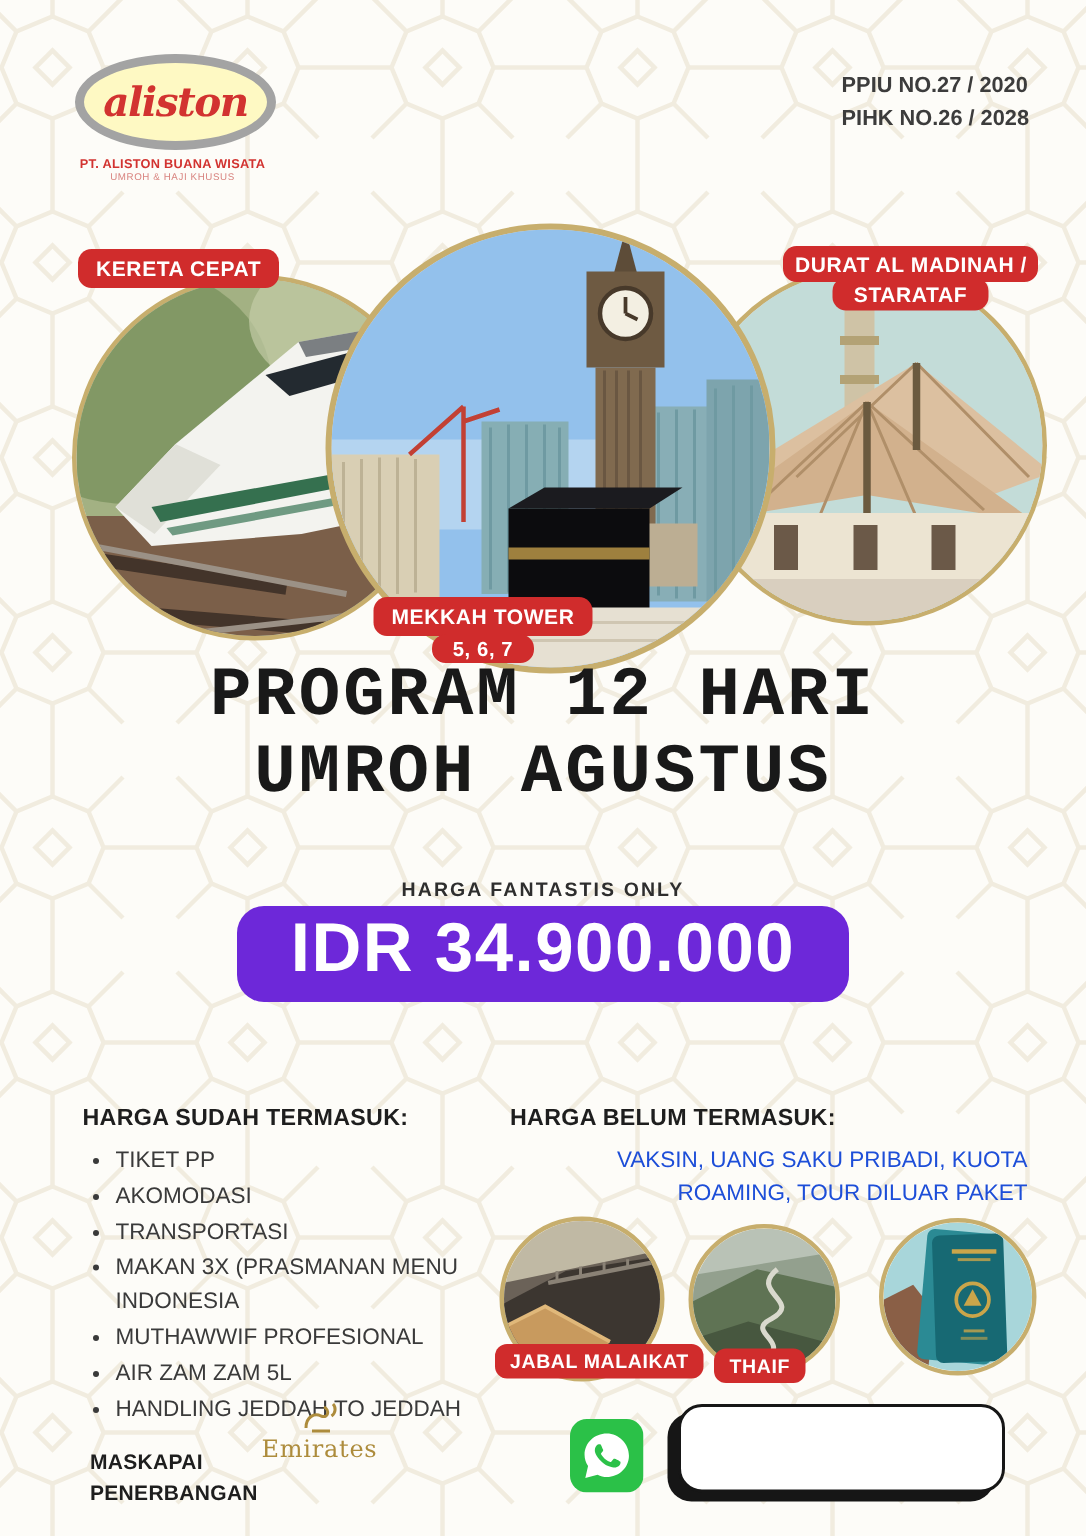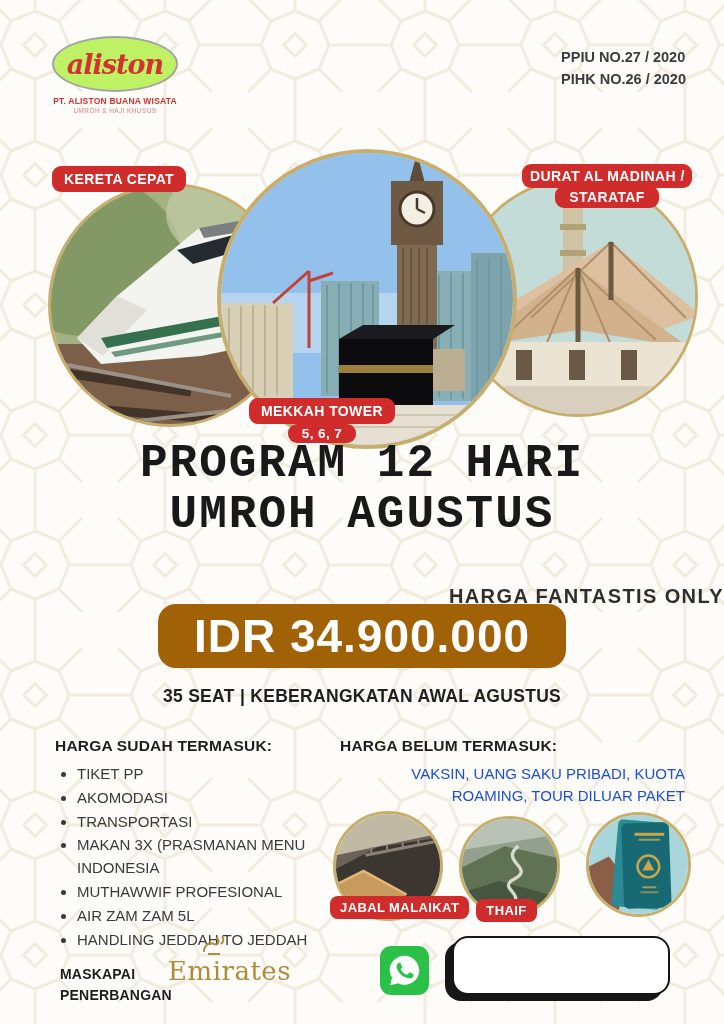--- a/index.html
+++ b/index.html
@@ -6,23 +6,23 @@
   .poster{
     position:relative;width:724px;height:1024px;margin:0 auto;
     background:#fdfcf8;overflow:hidden;
     font-family:"Liberation Sans",sans-serif;color:#242424;
   }
   .bg-svg{position:absolute;inset:0;z-index:0;}
 
   
   .logo-wrap{position:absolute;left:50px;top:36px;width:130px;text-align:center;z-index:4;}
   .logo-oval{
-    width:122px;height:52px;border:2px solid #a3a3a3;border-radius:50%;
+    width:122px;height:52px;border:6px solid #a3a3a3;border-radius:50%;
     display:flex;align-items:center;justify-content:center;margin:0 auto;
-    background:#bef264;
+    background:#fef9c3;
   }
   .logo-script{
     font-family:"DejaVu Serif",serif;font-style:italic;font-weight:bold;
     font-size:27px;color:#d23330;letter-spacing:-1px;line-height:1;
   }
   .logo-company{font-size:8.5px;font-weight:bold;color:#d23330;margin-top:4px;letter-spacing:.2px;}
   .logo-tagline{font-size:6.5px;color:#d8837f;margin-top:1px;letter-spacing:.4px;}
 
   .license{position:absolute;right:38px;top:46px;z-index:4;text-align:left;
     font-weight:bold;font-size:14.5px;color:#3c3c3c;line-height:1.55;}
@@ -48,25 +48,25 @@
   .badge-durat .pill.l2{display:inline-block;margin-top:-4px;padding:3px 14px;}
   .badge-mekkah{left:232px;top:398px;width:180px;}
   .badge-mekkah .pill{display:inline-block;}
   .badge-mekkah .pill.l2{display:inline-block;margin-top:-5px;padding:2px 14px;font-size:13.5px;}
 
   
   .title{position:absolute;left:0;top:438px;width:100%;text-align:center;z-index:4;
     font-family:Liberation Mono, monospace;font-weight:bold;color:#191919;}
   .title .l1{font-size:46px;letter-spacing:2px;line-height:1.14;}
   .title .l2{font-size:46px;letter-spacing:2px;line-height:1.1;}
-  .kicker{position:absolute;left:0;top:585px;width:100%;text-align:right;z-index:4;
-    font-size:20px;font-weight:600;letter-spacing:1.4px;color:#2e2e2e;}
+  .kicker{position:absolute;left:0;top:585px;width:100%;text-align:center;z-index:4;
+    font-size:13px;font-weight:600;letter-spacing:1.4px;color:#2e2e2e;}
   .price-banner{
     position:absolute;left:158px;top:604px;width:408px;height:64px;z-index:4;
-    background:#a16207;border-radius:18px;display:flex;align-items:center;justify-content:center;
+    background:#6d28d9;border-radius:18px;display:flex;justify-content:center;
   }
   .price-amount{color:#fff;font-weight:bold;font-size:46px;letter-spacing:1px;}
   .seat-info{position:absolute;left:0;top:686px;width:100%;text-align:center;z-index:4;
     font-size:17.5px;font-weight:bold;color:#1f1f1f;letter-spacing:.3px;}
 
   
   .col-included{position:absolute;left:55px;top:737px;width:292px;z-index:4;}
   .col-excluded{position:absolute;left:340px;top:737px;width:345px;z-index:4;}
   .col-h{font-size:15.5px;font-weight:bold;color:#1e1e1e;letter-spacing:.2px;margin-bottom:8px;}
   .inc-list{margin:0;padding-left:22px;font-size:15px;color:#3a3a3a;line-height:1.52;}
@@ -85,21 +85,21 @@
   .mb2{left:459px;top:899px;width:95px;}
   .mb3{left:570px;top:884px;width:132px;}
   .mb3 .pill{display:inline-block;padding:3px 10px;font-size:13px;}
   .mb3 .pill.l2{margin-top:-4px;font-size:11px;padding:2px 8px;}
 
   
   .airline-label{position:absolute;left:60px;top:951px;z-index:4;
     font-size:14px;font-weight:bold;color:#1e1e1e;line-height:1.5;letter-spacing:.2px;margin-top:13px;}
   .emirates{position:absolute;left:168px;top:932px;width:90px;z-index:4;text-align:center;color:#ad8c3c;}
   .emirates svg{display:block;margin:0 auto;}
-  .emirates-word{font-family:"DejaVu Serif",serif;font-size:26px;letter-spacing:.5px;margin-top:-2px;}
+  .emirates-word{font-family:"DejaVu Serif",serif;font-size:16px;letter-spacing:.5px;margin-top:-2px;}
   .wa-icon{position:absolute;left:380px;top:946px;width:49px;height:49px;z-index:4;cursor:pointer;}
   .contact-box{
     position:absolute;left:452px;top:936px;width:214px;height:55px;z-index:4;
     background:#fff;border:2.5px solid #161616;border-radius:16px;
     box-shadow:-7px 6px 0 #161616;cursor:pointer;
   }
 </style>
 </head>
 <body>
 
@@ -182,21 +182,21 @@
   <div class="logo-wrap">
     <div class="logo-oval">
       <span class="logo-script">aliston</span>
     </div>
     <div class="logo-company">PT. ALISTON BUANA WISATA</div>
     <div class="logo-tagline">UMROH &amp; HAJI KHUSUS</div>
   </div>
 
   <div class="license">
     <div>PPIU NO.27 / 2020</div>
-    <div>PIHK NO.26 / 2020</div>
+    <div>PIHK NO.26 / 2028</div>
   </div>
 
   <div class="circle left">
     <svg viewBox="0 0 238 238">
       <rect width="238" height="238" fill="#a3b183"></rect>
       <ellipse cx="35" cy="70" rx="95" ry="80" fill="#7d9460" opacity="0.85"></ellipse>
       <ellipse cx="205" cy="28" rx="90" ry="55" fill="#c3cca7" opacity="0.7"></ellipse>
       <rect y="158" width="238" height="80" fill="#7b5f49"></rect>
       <g stroke="#43342a" stroke-width="9">
         <path d="M0,185 L140,206"></path>
@@ -295,21 +295,20 @@
 
   <div class="title">
     <div class="l1">PROGRAM 12 HARI</div>
     <div class="l2">UMROH AGUSTUS</div>
   </div>
 
   <div class="kicker">HARGA FANTASTIS ONLY</div>
   <div class="price-banner">
     <span class="price-amount">IDR 34.900.000</span>
   </div>
-  <div class="seat-info">35 SEAT | KEBERANGKATAN AWAL AGUSTUS</div>
 
   <div class="col-included">
     <div class="col-h">HARGA SUDAH TERMASUK:</div>
     <ul class="inc-list">
       <li>TIKET PP</li>
       <li>AKOMODASI</li>
       <li>TRANSPORTASI</li>
       <li>MAKAN 3X (PRASMANAN MENU INDONESIA</li>
       <li>MUTHAWWIF PROFESIONAL</li>
       <li>AIR ZAM ZAM 5L</li>

